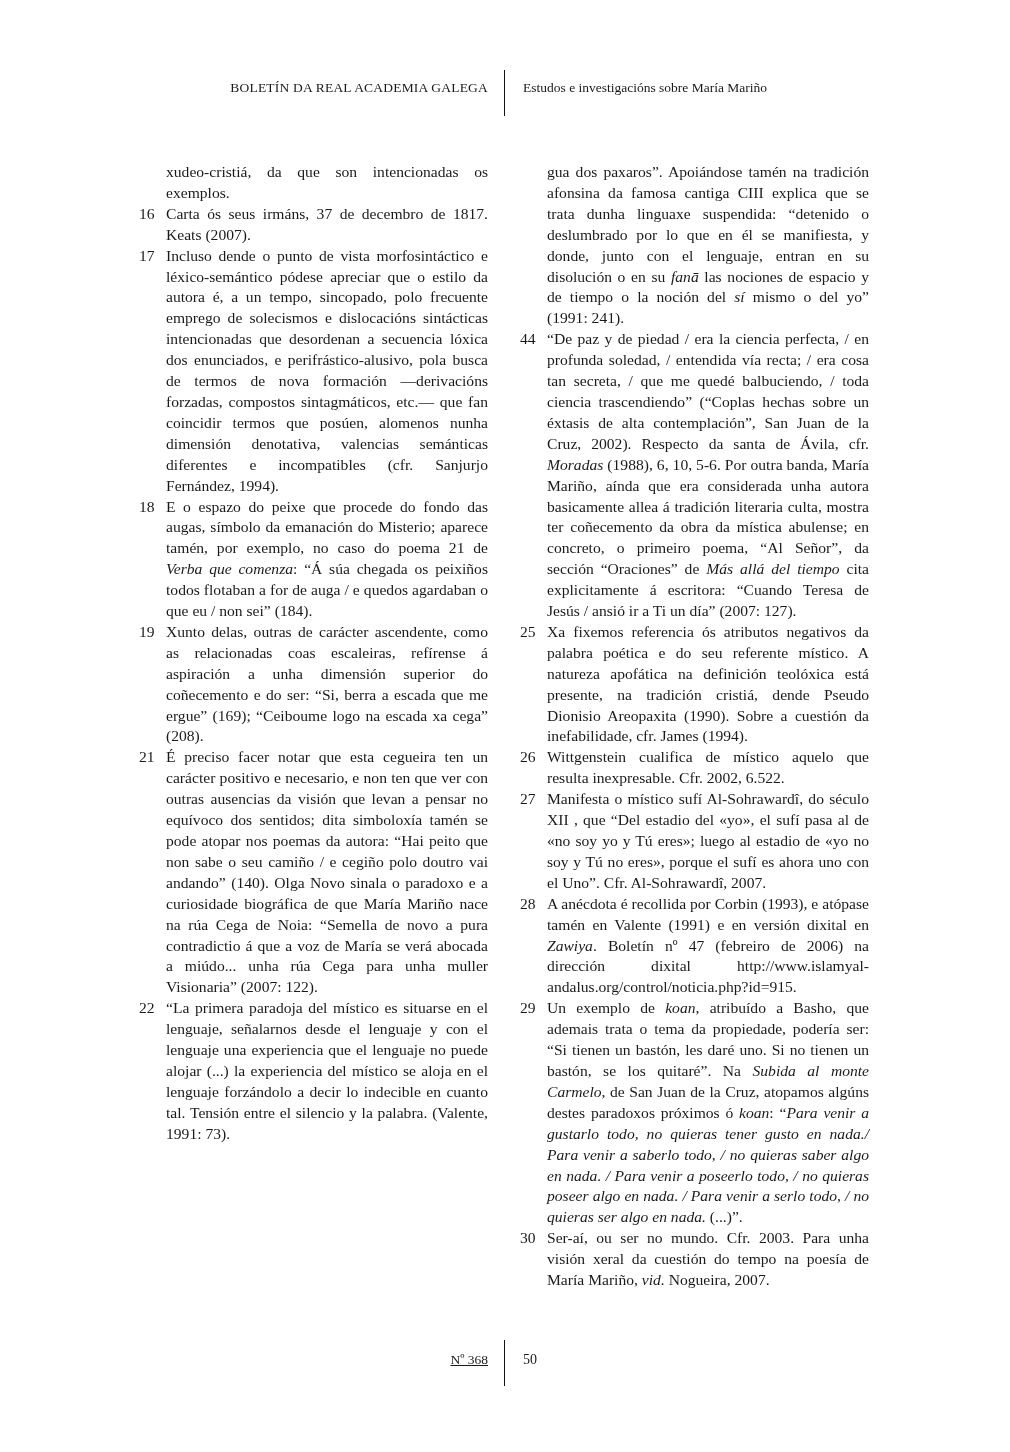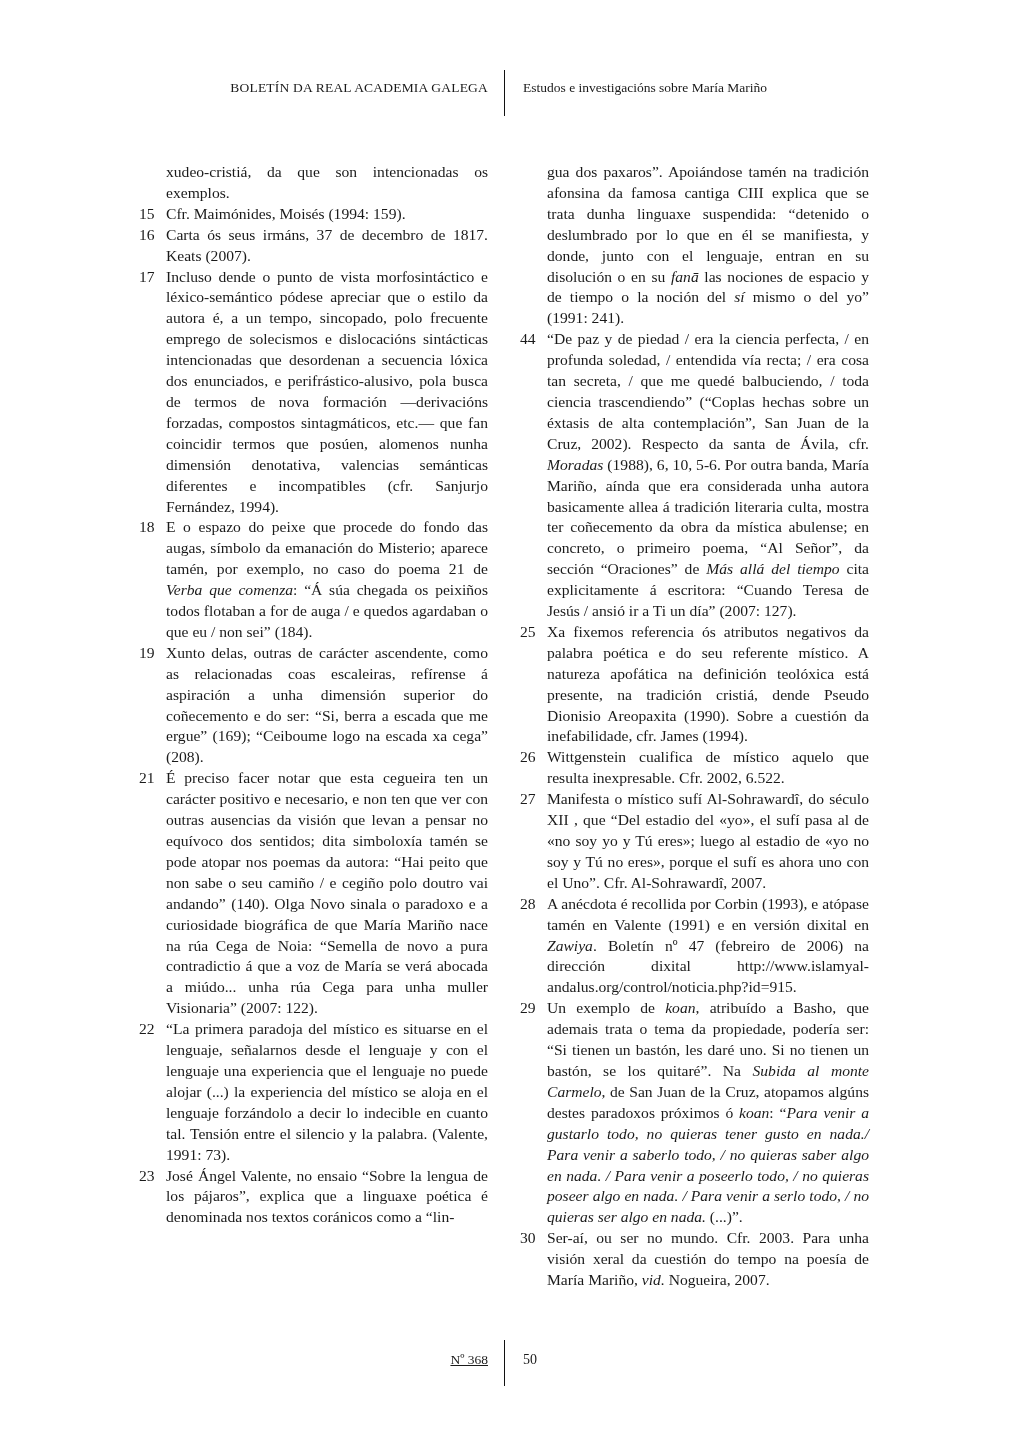--- a/index.html
+++ b/index.html
@@ -23,24 +23,20 @@
 <body>
 
 <div class="header-left">BOLETÍN DA REAL ACADEMIA GALEGA</div>
 <div class="header-rule"></div>
 <div class="header-right">Estudos e investigacións sobre María Mariño</div>
 
 <div class="col col-left">
   <div class="cont">xudeo-cristiá, da que son intencionadas os exemplos.</div>
 
   <div class="note">
-    <span class="num">15</span>
-    <span>Cfr. Maimónides, Moisés (1994: 159).</span>
-  </div>
-  <div class="note">
     <span class="num">16</span>
     <span>Carta ós seus irmáns, 37 de decembro de 1817. Keats (2007).</span>
   </div>
   <div class="note">
     <span class="num">17</span>
     <span>Incluso dende o punto de vista morfosintáctico e léxico-semántico pódese apreciar que o estilo da autora é, a un tempo, sincopado, polo frecuente emprego de solecismos e dislocacións sintácticas intencionadas que desordenan a secuencia lóxica dos enunciados, e perifrástico-alusivo, pola busca de termos de nova formación —derivacións forzadas, compostos sintagmáticos, etc.— que fan coincidir termos que posúen, alomenos nunha dimensión denotativa, valencias semánticas diferentes e incompatibles (cfr. Sanjurjo Fernández, 1994).</span>
   </div>
   <div class="note">
     <span class="num">18</span>
     <span>E o espazo do peixe que procede do fondo das augas, símbolo da emanación do Misterio; aparece tamén, por exemplo, no caso do poema 21 de </span><i>Verba que comenza</i><span>: “Á súa chegada os peixiños todos flotaban a for de auga / e quedos agardaban o que eu / non sei” (184).</span>
@@ -49,24 +45,20 @@
     <span class="num">19</span>
     <span>Xunto delas, outras de carácter ascendente, como as relacionadas coas escaleiras, refírense á aspiración a unha dimensión superior do coñecemento e do ser: “Si, berra a escada que me ergue” (169); “Ceiboume logo na escada xa cega” (208).</span>
   </div>
   <div class="note">
     <span class="num">21</span>
     <span>É preciso facer notar que esta cegueira ten un carácter positivo e necesario, e non ten que ver con outras ausencias da visión que levan a pensar no equívoco dos sentidos; dita simboloxía tamén se pode atopar nos poemas da autora: “Hai peito que non sabe o seu camiño / e cegiño polo doutro vai andando” (140). Olga Novo sinala o paradoxo e a curiosidade biográfica de que María Mariño nace na rúa Cega de Noia: “Semella de novo a pura contradictio á que a voz de María se verá abocada a miúdo... unha rúa Cega para unha muller Visionaria” (2007: 122).</span>
   </div>
   <div class="note">
     <span class="num">22</span>
     <span>“La primera paradoja del místico es situarse en el lenguaje, señalarnos desde el lenguaje y con el lenguaje una experiencia que el lenguaje no puede alojar (...) la experiencia del místico se aloja en el lenguaje forzándolo a decir lo indecible en cuanto tal. Tensión entre el silencio y la palabra. (Valente, 1991: 73).</span>
-  </div>
-  <div class="note">
-    <span class="num">23</span>
-    <span>José Ángel Valente, no ensaio “Sobre la lengua de los pájaros”, explica que a linguaxe poética é denominada nos textos coránicos como a “lin-</span>
   </div>
 </div>
 
 <div class="col col-right">
   <div class="cont"><span>gua dos paxaros”. Apoiándose tamén na tradición afonsina da famosa cantiga CIII explica que se trata dunha linguaxe suspendida: “detenido o deslumbrado por lo que en él se manifiesta, y donde, junto con el lenguaje, entran en su disolución o en su </span><i>fanā</i><span> las nociones de espacio y de tiempo o la noción del </span><i>sí</i><span> mismo o del yo” (1991: 241).</span></div>
 
   <div class="note">
     <span class="num">44</span>
     <span>“De paz y de piedad / era la ciencia perfecta, / en profunda soledad, / entendida vía recta; / era cosa tan secreta, / que me quedé balbuciendo, / toda ciencia trascendiendo” (“Coplas hechas sobre un éxtasis de alta contemplación”, San Juan de la Cruz, 2002). Respecto da santa de Ávila, cfr. </span><i>Moradas</i><span> (1988), 6, 10, 5-6. Por outra banda, María Mariño, aínda que era considerada unha autora basicamente allea á tradición literaria culta, mostra ter coñecemento da obra da mística abulense; en concreto, o primeiro poema, “Al Señor”, da sección “Oraciones” de </span><i>Más allá del tiempo</i><span> cita explicitamente á escritora: “Cuando Teresa de Jesús / ansió ir a Ti un día” (2007: 127).</span>
   </div>

